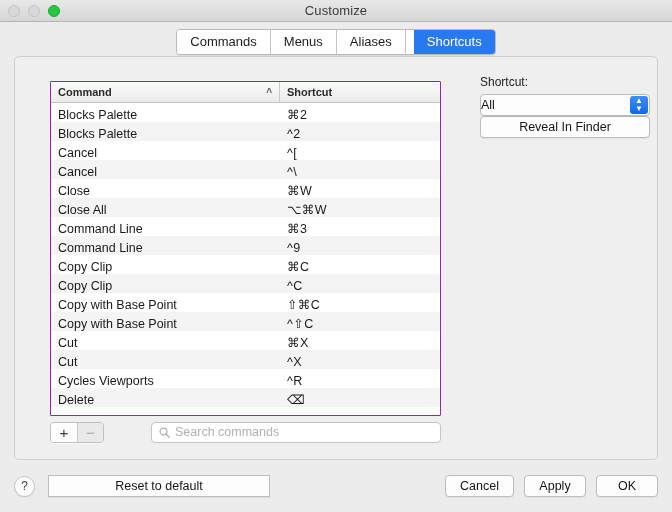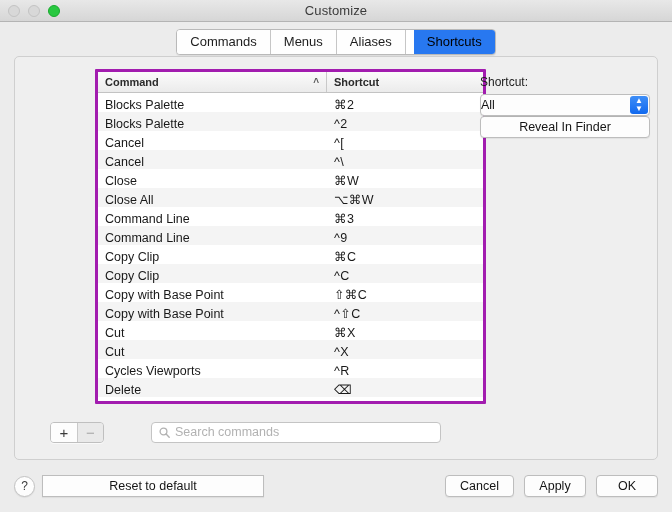--- a/index.html
+++ b/index.html
@@ -58,44 +58,43 @@
     padding: 4px 13px 5px;
     background: #fefefe;
     color: #1d1d1d;
     border-right: 1px solid #c6c6c6;
     line-height: 15px;
     white-space: nowrap;
   }
   .tab:last-child { border-right: none; }
   .tab.active {
     background: #2878f0;
-    color: #000000;
+    color: #ffffff;
     margin-left: 8px;
   }
 
   
   #content {
     flex: 1 1 auto;
     margin: 0 14px 0 14px;
     background: #efefef;
     border: 1px solid #cfcfcf;
     border-radius: 5px;
     position: relative;
   }
 
   
   #table-wrap {
     position: absolute;
-    left: 35px; top: 12px;
+    left: 35px; top: 24px;
     width: 391px; height: 335px;
-    border: 3px solid #a21caf;
+    border: 1px solid #a21caf;
     background: #ffffff;
     overflow: hidden;
     border-radius: 1px;
-    margin-left: 45px;
   }
   #thead {
     display: flex;
     height: 21px;
     background: linear-gradient(to bottom,#fbfbfb 0%, #ebebeb 100%);
     border-bottom: 1px solid #c3c3c3;
     font-size: 11px; font-weight: bold; color: #2b2b2b;
   }
   .th {
     display: flex; align-items: center;
@@ -214,21 +213,21 @@
     padding: 0 14px;
   }
   #help-btn {
     width: 21px; height: 21px; border-radius: 50%;
     border: 1px solid #c2c2c2; background: #fdfdfd;
     display: flex; align-items: center; justify-content: center;
     font-size: 12px; color: #3a3a3a;
     box-shadow: 0 1px 1px rgba(0,0,0,.06);
   }
   #reset-btn {
-    margin-left: 7px;
+    margin-left: 13px;
     width: 222px; height: 22px;
     background: #fdfdfd; border: 1px solid #bdbdbd;
     border-radius: 0;
     display: flex; align-items: center; justify-content: center;
     font-size: 12.5px; color: #151515;
     box-shadow: 0 1px 1px rgba(0,0,0,.06);
   }
   #right-buttons {
     margin-left: auto;
     display: flex; gap: 10px;

